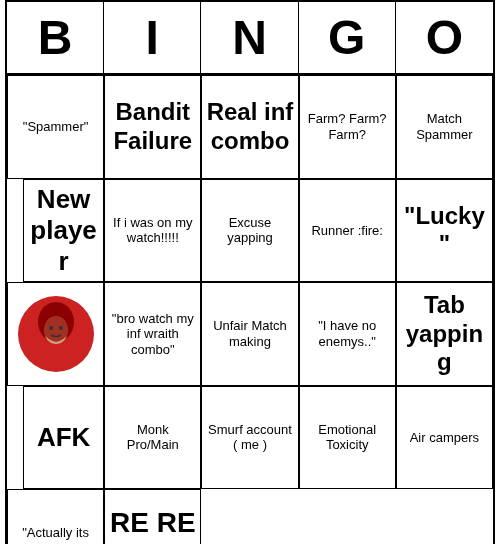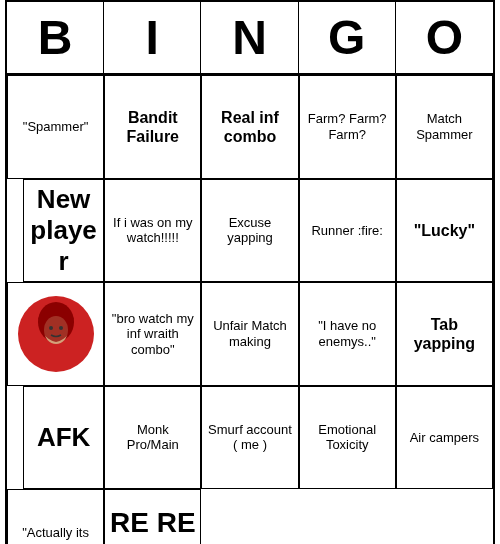--- a/index.html
+++ b/index.html
@@ -40,21 +40,21 @@
       display: flex;
       align-items: center;
       justify-content: center;
       text-align: center;
       padding: 4px;
       font-size: 13px;
       line-height: 1.2;
       word-break: break-word;
     }
     .bingo-cell.large-text {
-      font-size: 16px;
+      font-size: 24px;
       font-weight: bold;
     }
     .bingo-cell.xl-text {
       font-size: 26px;
       font-weight: bold;
       margin-left: 16px;
     }
     .bingo-cell.free-space {
       padding: 0;
     }

